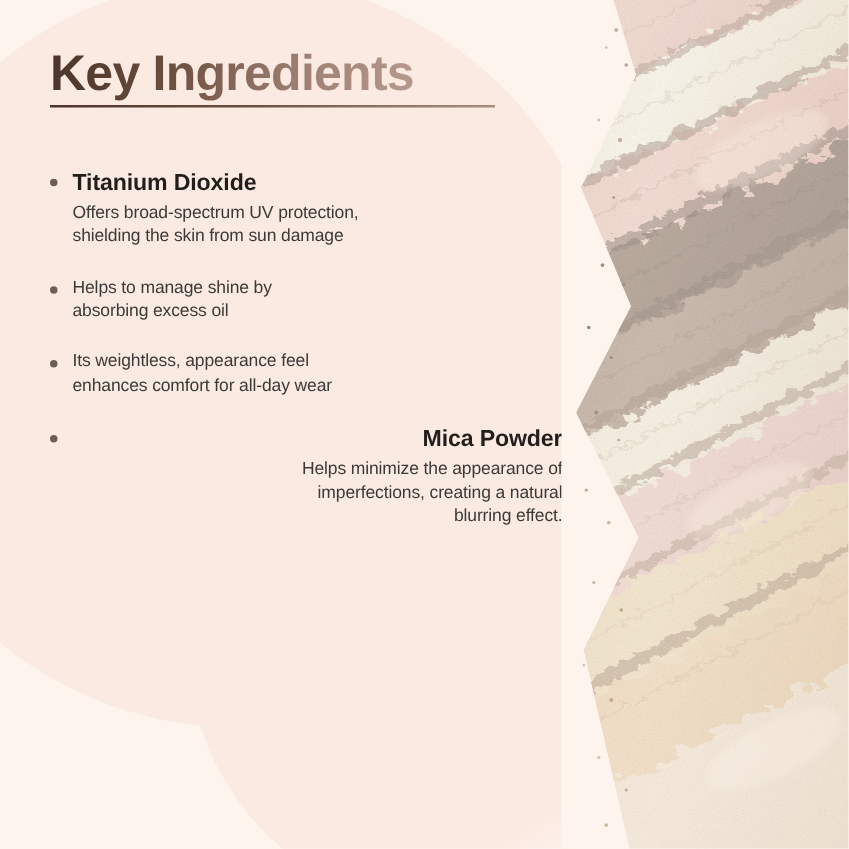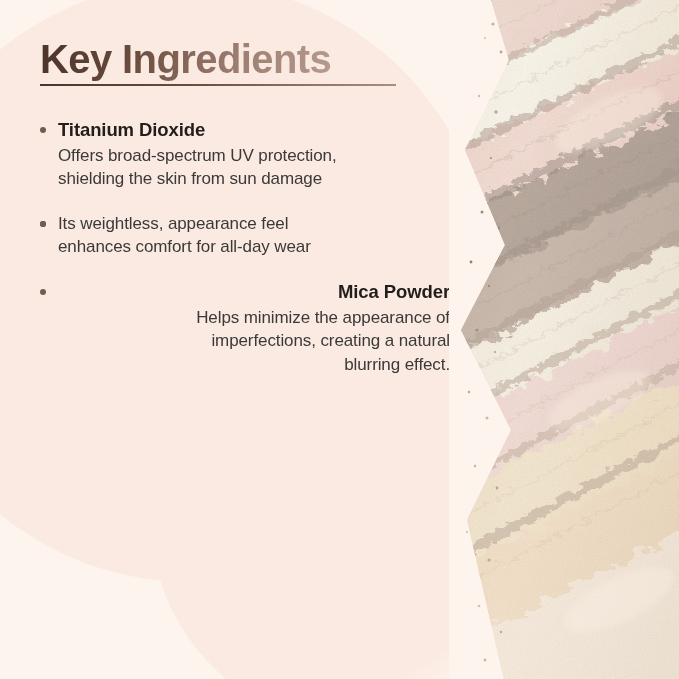--- a/index.html
+++ b/index.html
@@ -83,20 +83,21 @@
     top: 118px;
     width: 410px;
     list-style: none;
     margin: 0;
     padding: 0;
   }
   .ingredient-item {
     position: relative;
     padding-left: 18px;
     margin-bottom: 21px;
+    margin-top: 16px;
   }
   .ingredient-item:last-child { margin-bottom: 0; text-align: right; }
 
   .item-bullet {
     position: absolute;
     left: 0;
     top: 9px;
     width: 6px;
     height: 6px;
     border-radius: 50%;
@@ -105,21 +106,21 @@
   .item-name {
     display: block;
     font-size: 18.5px;
     font-weight: 700;
     color: #221e1b;
     line-height: 1.35;
     letter-spacing: -0.1px;
   }
   .item-desc {
     display: block;
-    font-size: 17px;
+    font-size: 14px;
     font-weight: 400;
     color: #3b3a38;
     line-height: 1.38;
     letter-spacing: -0.1px;
     margin-top: 1px;
     white-space: pre-line;
   }
 
   
   #swatch-photo {
@@ -151,20 +152,22 @@
 
       <li class="ingredient-item">
         <span class="item-bullet"></span>
         <span class="item-name">Titanium Dioxide</span>
         <span class="item-desc">Offers broad-spectrum UV protection,
 shielding the skin from sun damage</span>
       </li>
 
       <li class="ingredient-item">
         <span class="item-bullet"></span>
+        <span class="item-desc">Helps to manage shine by
+absorbing excess oil</span>
       </li>
 
 
       <li class="ingredient-item">
         <span class="item-bullet"></span>
         <span class="item-desc">Its weightless, appearance feel
 enhances comfort for all-day wear</span>
       </li>
 
       <li class="ingredient-item">

